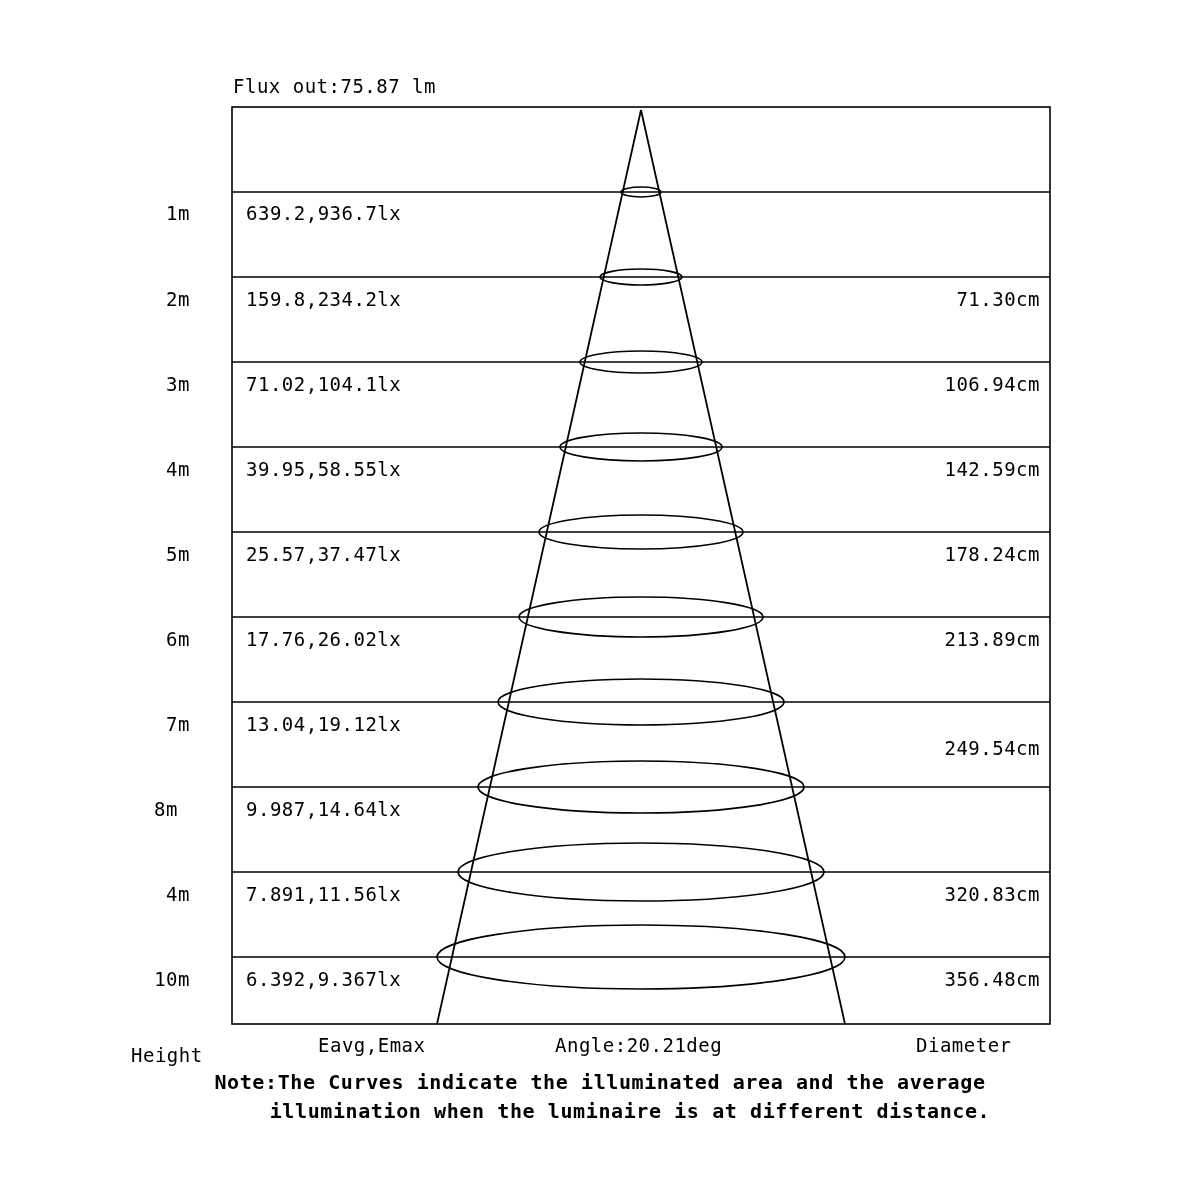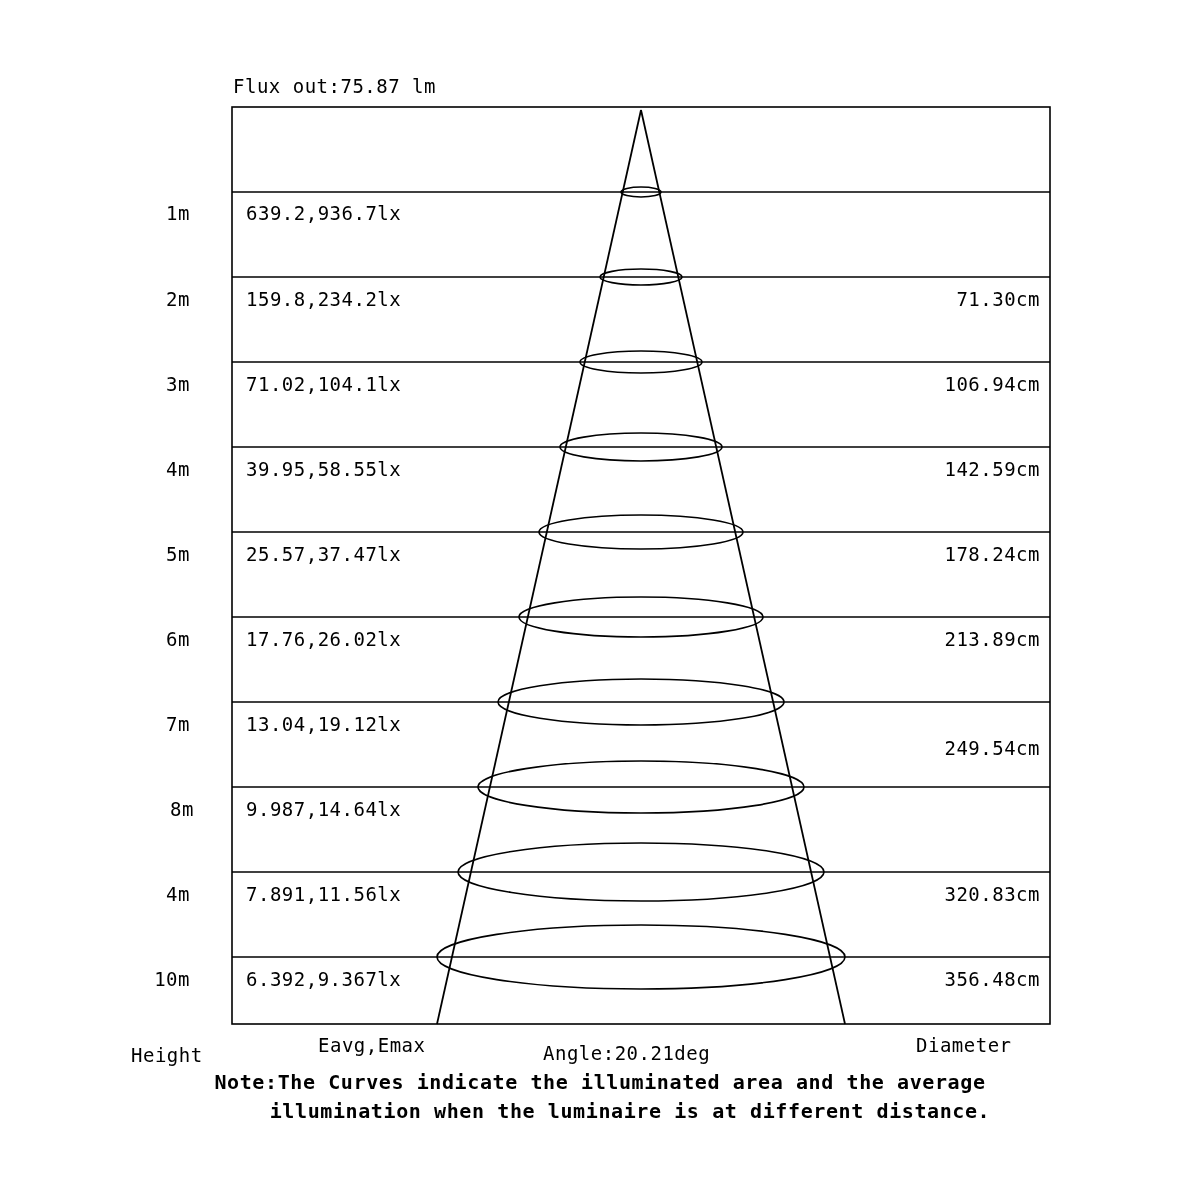--- a/index.html
+++ b/index.html
@@ -118,21 +118,21 @@
     </g>
   </svg>
 
   <div class="row-label height-label" style="left:100px; top:202px;">1m</div>
   <div class="row-label height-label" style="left:100px; top:288px;">2m</div>
   <div class="row-label height-label" style="left:100px; top:373px;">3m</div>
   <div class="row-label height-label" style="left:100px; top:458px;">4m</div>
   <div class="row-label height-label" style="left:100px; top:543px;">5m</div>
   <div class="row-label height-label" style="left:100px; top:628px;">6m</div>
   <div class="row-label height-label" style="left:100px; top:713px;">7m</div>
-  <div class="row-label height-label" style="left:104px; top:798px;">8m</div>
+  <div class="row-label height-label" style="left:88px; top:798px;">8m</div>
   <div class="row-label height-label" style="left:100px; top:883px;">4m</div>
   <div class="row-label height-label" style="left:100px; top:968px;">10m</div>
 
   <div class="row-label eavg-label" style="top:202px;">639.2,936.7lx</div>
   <div class="row-label eavg-label" style="top:288px;">159.8,234.2lx</div>
   <div class="row-label eavg-label" style="top:373px;">71.02,104.1lx</div>
   <div class="row-label eavg-label" style="top:458px;">39.95,58.55lx</div>
   <div class="row-label eavg-label" style="top:543px;">25.57,37.47lx</div>
   <div class="row-label eavg-label" style="top:628px;">17.76,26.02lx</div>
   <div class="row-label eavg-label" style="top:713px;">13.04,19.12lx</div>
@@ -144,21 +144,21 @@
   <div class="row-label diam-label" style="top:373px;">106.94cm</div>
   <div class="row-label diam-label" style="top:458px;">142.59cm</div>
   <div class="row-label diam-label" style="top:543px;">178.24cm</div>
   <div class="row-label diam-label" style="top:628px;">213.89cm</div>
   <div class="row-label diam-label" style="top:713px;margin-top:24px;">249.54cm</div>
   <div class="row-label diam-label" style="top:883px;">320.83cm</div>
   <div class="row-label diam-label" style="top:968px;">356.48cm</div>
 
   <div class="axis-caption" style="left:131px; top:1044px;">Height</div>
   <div class="axis-caption" style="left:318px; top:1034px;">Eavg,Emax</div>
-  <div class="axis-caption" style="left:543px; top:1034px;margin-top:8px;">Angle:20.21deg</div>
+  <div class="axis-caption" style="left:555px; top:1034px;">Angle:20.21deg</div>
   <div class="axis-caption" style="left:916px; top:1034px;">Diameter</div>
 
   <div class="note">
     <span>Note:The Curves indicate the illuminated area and the average</span>
     <span class="note-line2">illumination when the luminaire is at different distance.</span>
   </div>
 
 </div>
 
 </body></html>

